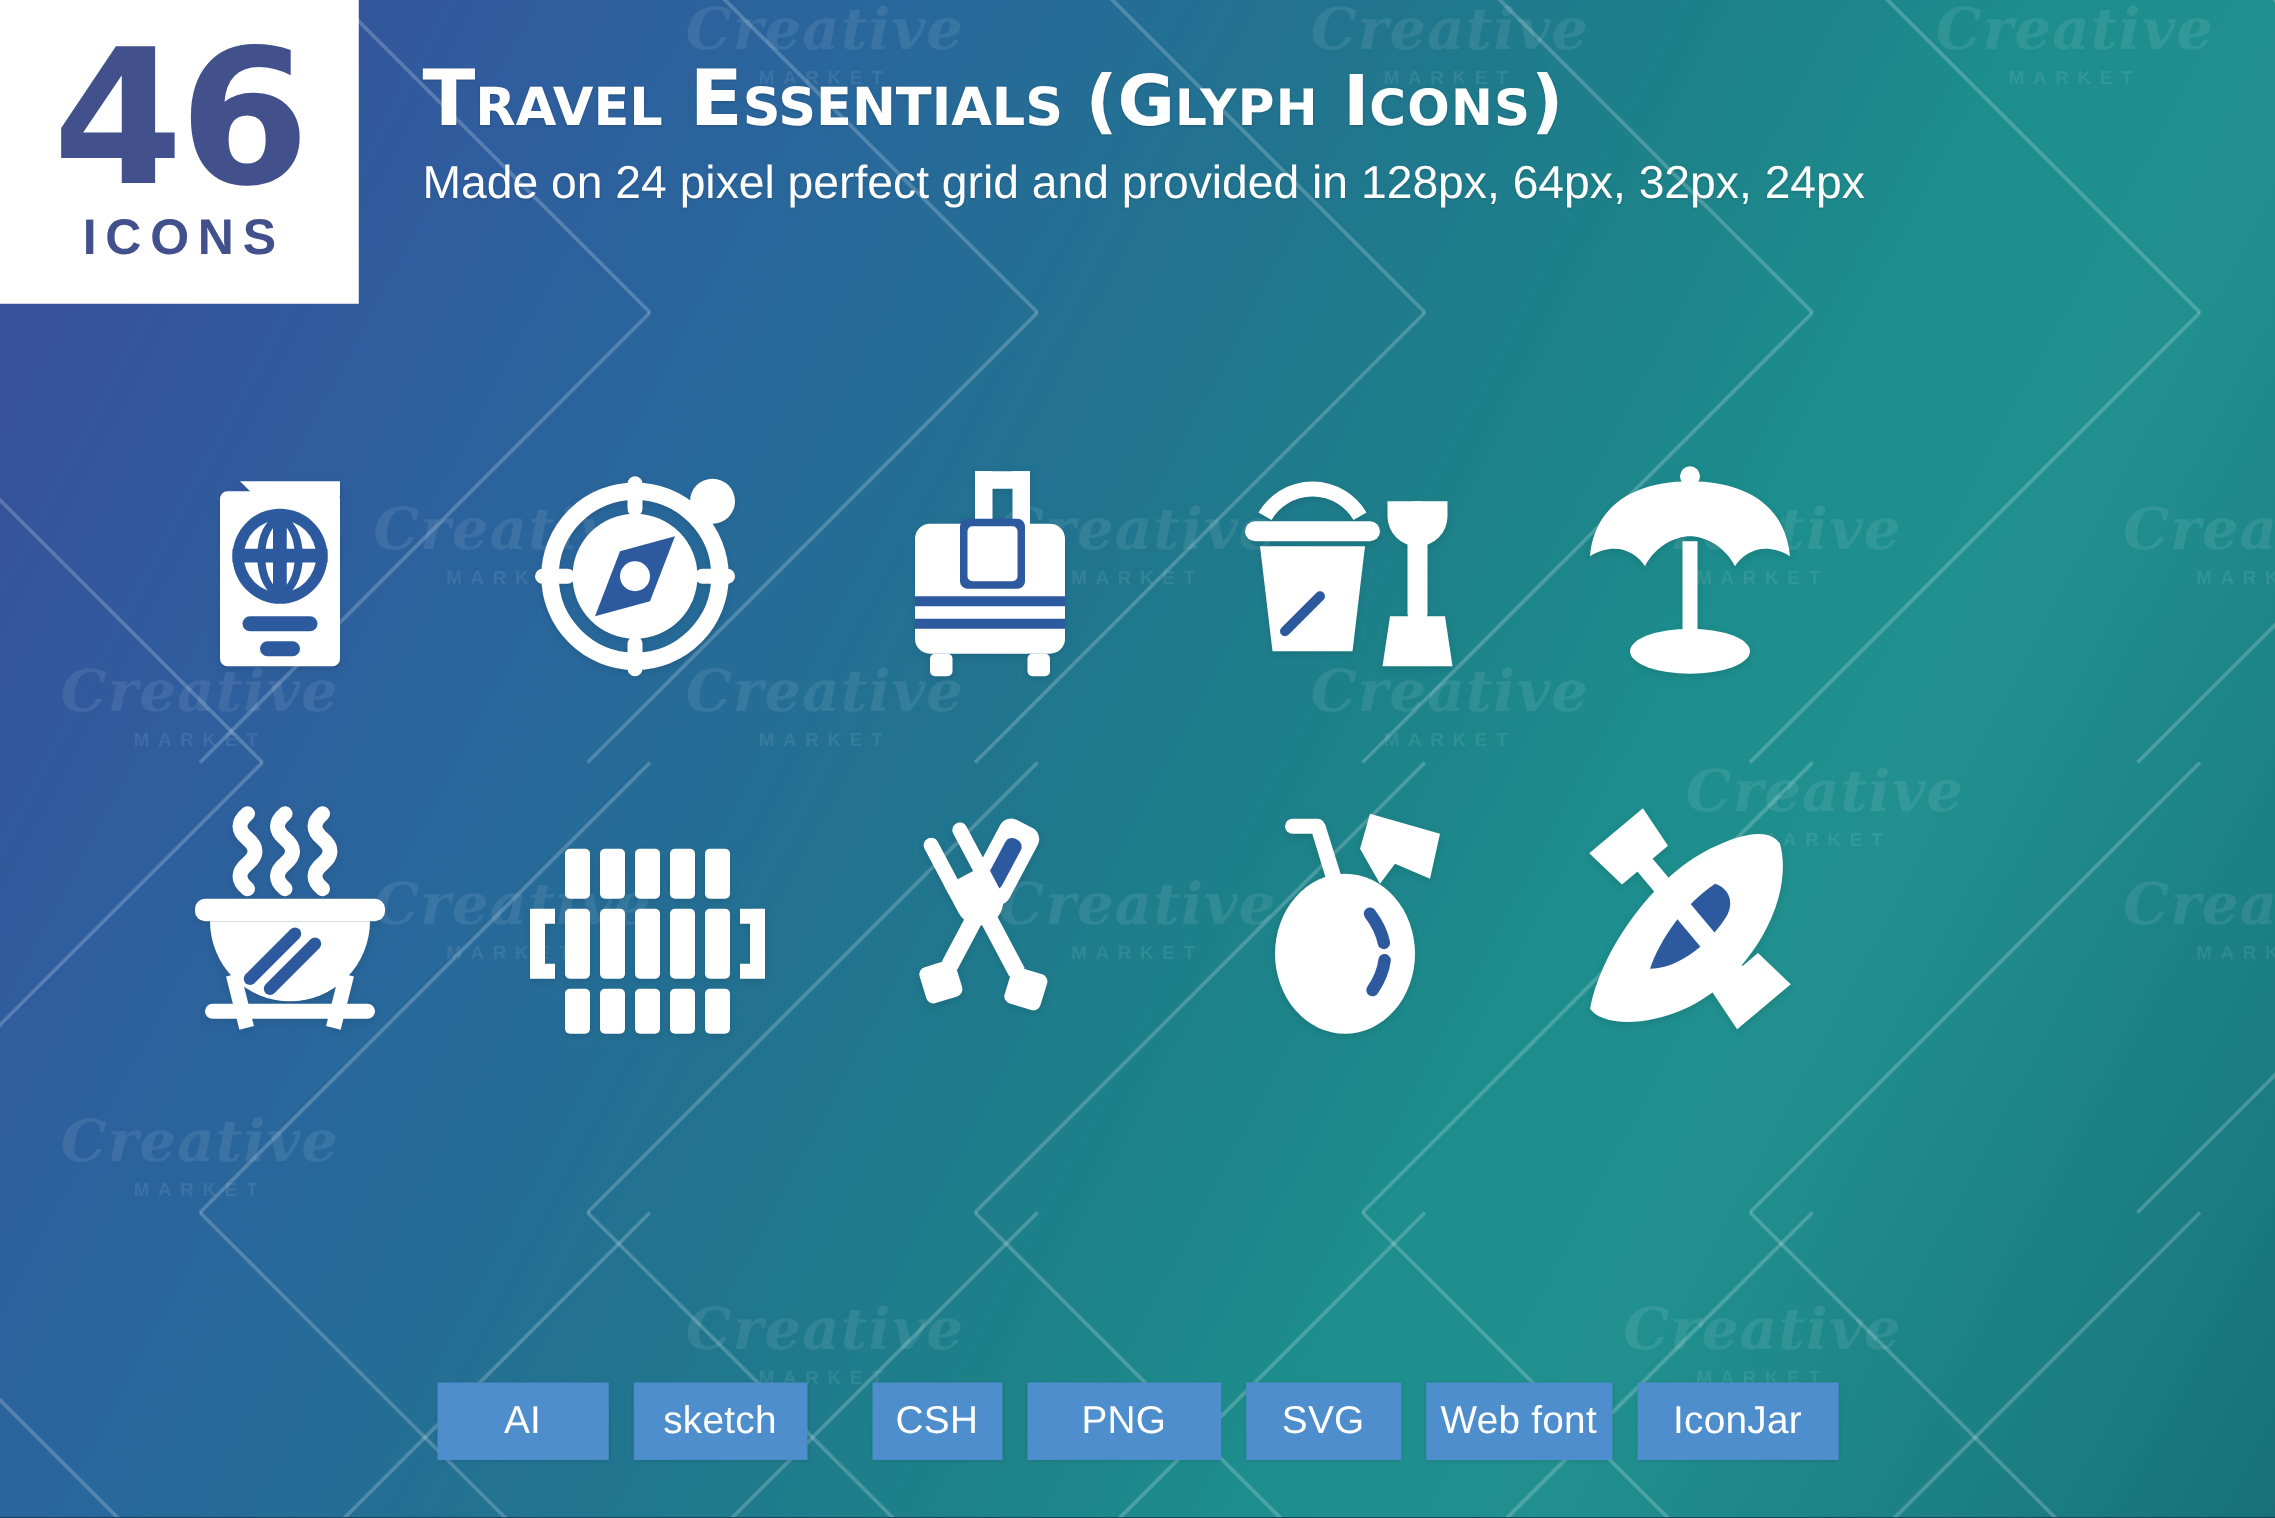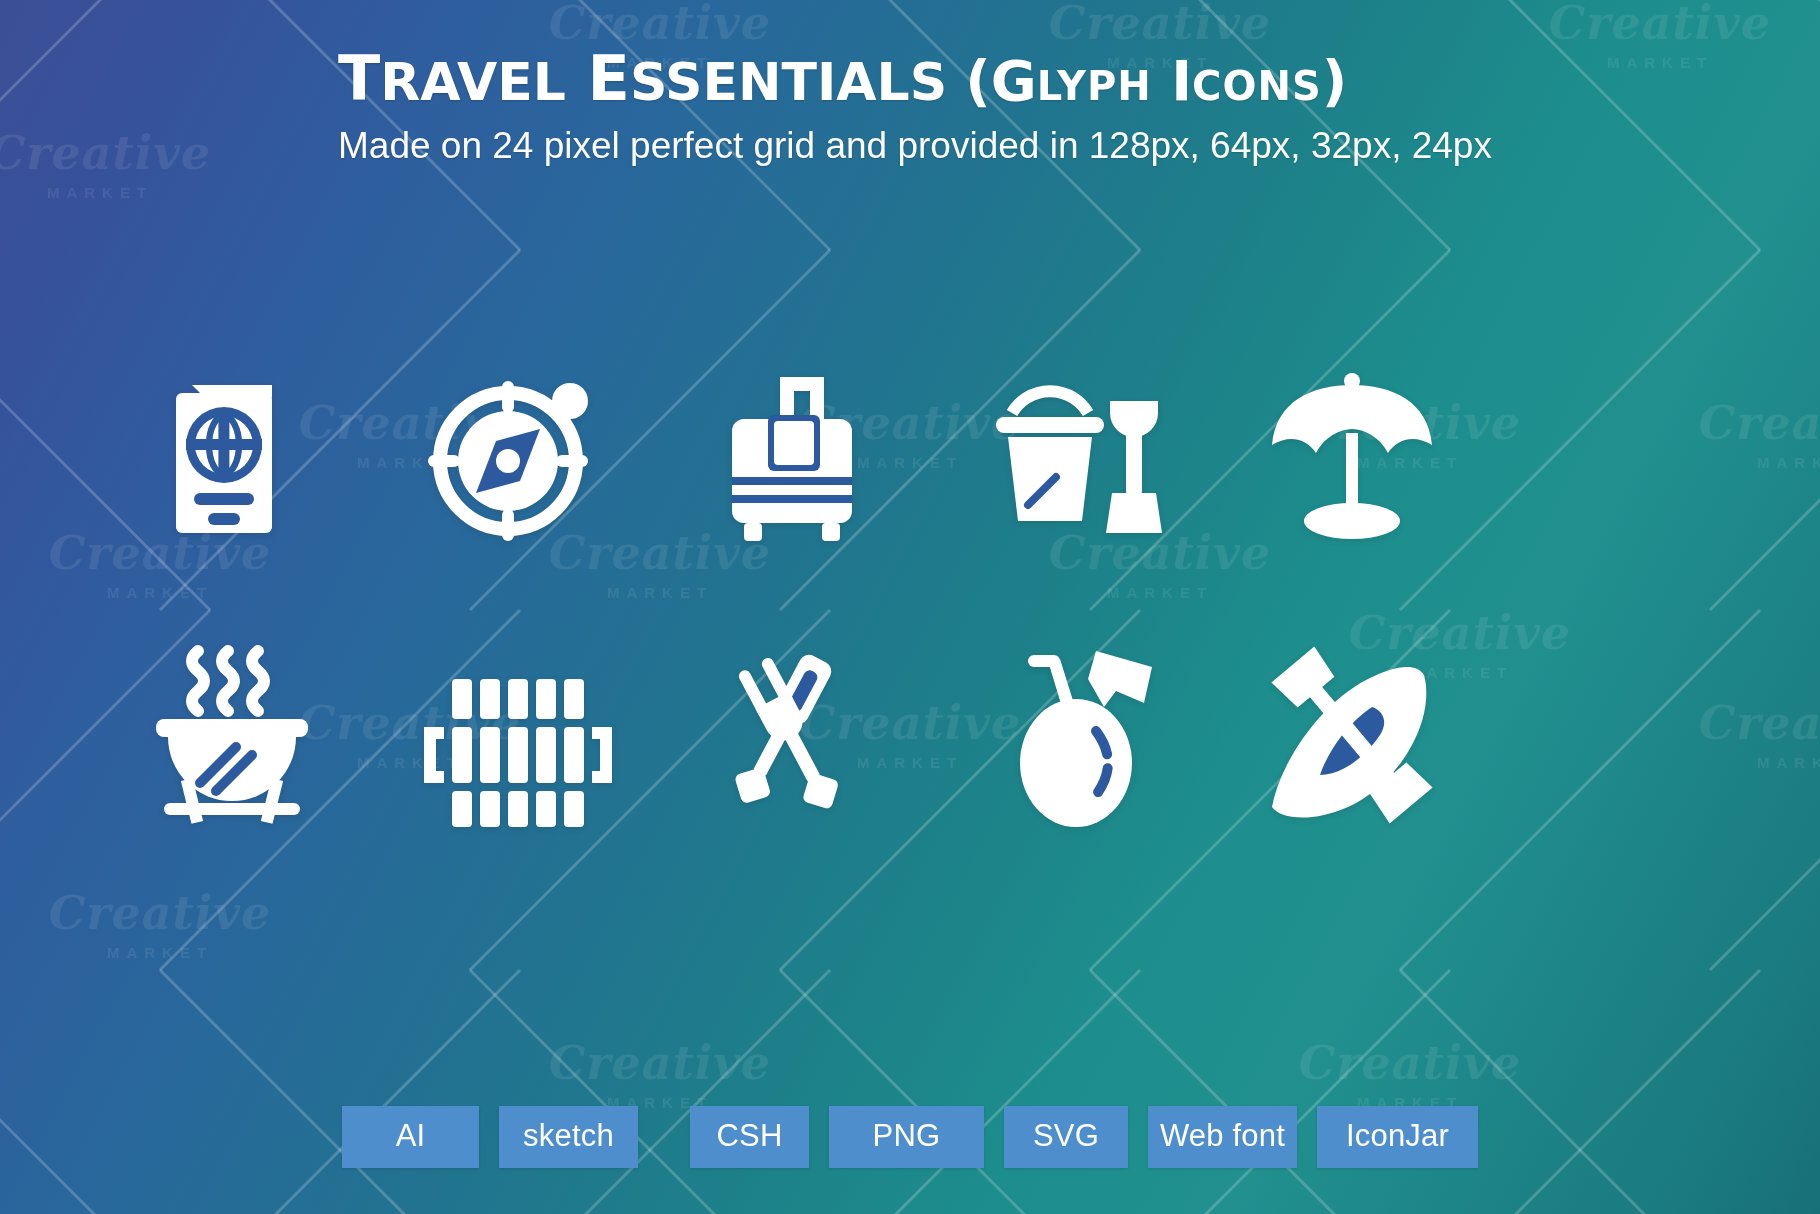--- a/index.html
+++ b/index.html
@@ -89,21 +89,21 @@
     color:#fff;
   }
   .title{
     font-family:"DejaVu Sans",sans-serif;
     font-weight:700;
     font-size:62px;
     line-height:1;
     white-space:nowrap;
     text-shadow:0 1px 2px rgba(0,0,0,.18);
   }
-  .title .sc{font-size:52px;}
+  .title .sc{font-size:42px;}
   .title .paren{font-size:56px;margin-left:18px;}
   .title .paren .sc{font-size:40px;letter-spacing:1px;margin-top:12px;}
   .subtitle{
     margin-top:16px;
     font-family:"Liberation Sans",sans-serif;
     font-size:37px;
     line-height:1.1;
     white-space:nowrap;
     color:#fdfdfd;
     text-shadow:0 1px 2px rgba(0,0,0,.16);
@@ -139,21 +139,21 @@
     color:#ffffff;
     font-family:"Liberation Sans",sans-serif;
     font-size:31px;
     padding:12px 0 14px;
     text-align:center;
     letter-spacing:.2px;
     box-shadow:0 1px 3px rgba(0,0,0,.12);
   }
   .fmt.w1{width:137px;}
   .fmt.w2{width:139px;}
-  .fmt.w3{width:119px;margin-left:32px;}
+  .fmt.w3{width:104px;margin-left:32px;}
   .fmt.w4{width:155px;}
   .fmt.w5{width:124px;}
   .fmt.w6{width:149px;}
   .fmt.w7{width:161px;}
 </style>
 </head>
 <body>
 
 <div class="stage">
 
@@ -263,20 +263,24 @@
   </div>
   <div class="wm" style="left:510px;top:1040px;width:300px;">
     <span class="wm-top">Creative</span>
     <span class="wm-bot">MARKET</span>
   </div>
   <div class="wm" style="left:1260px;top:1040px;width:300px;">
     <span class="wm-top">Creative</span>
     <span class="wm-bot">MARKET</span>
   </div>
 
+  <div class="count-badge">
+    <div class="num">46</div>
+    <div class="lbl">ICONS</div>
+  </div>
 
   <div class="header">
     <div class="title">
       <span>T</span><span class="sc">RAVEL</span>
       <span>E</span><span class="sc">SSENTIALS</span><span class="paren"><span>(</span><span>G</span><span class="sc">LYPH</span> <span>I</span><span class="sc">CONS</span><span>)</span></span>
     </div>
     <div class="subtitle">Made on 24 pixel perfect grid and provided in 128px, 64px, 32px, 24px</div>
   </div>
 
   <div class="grid">

